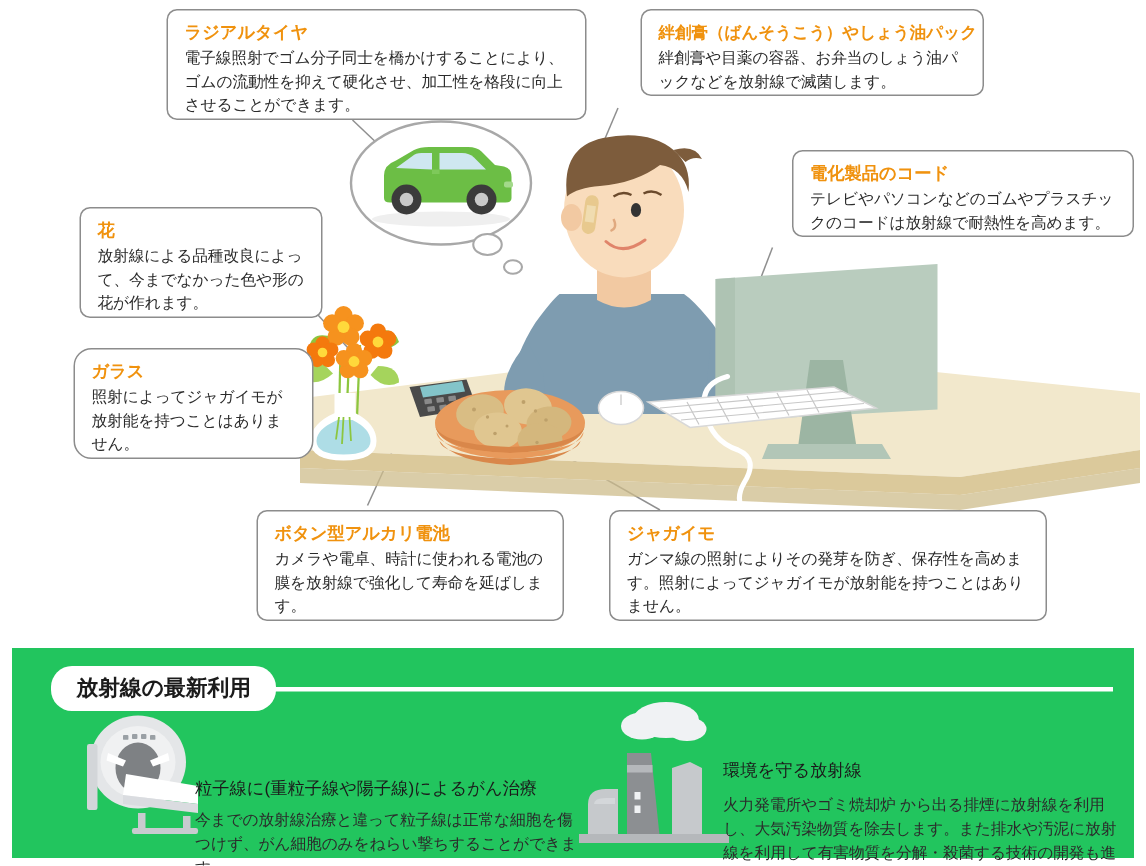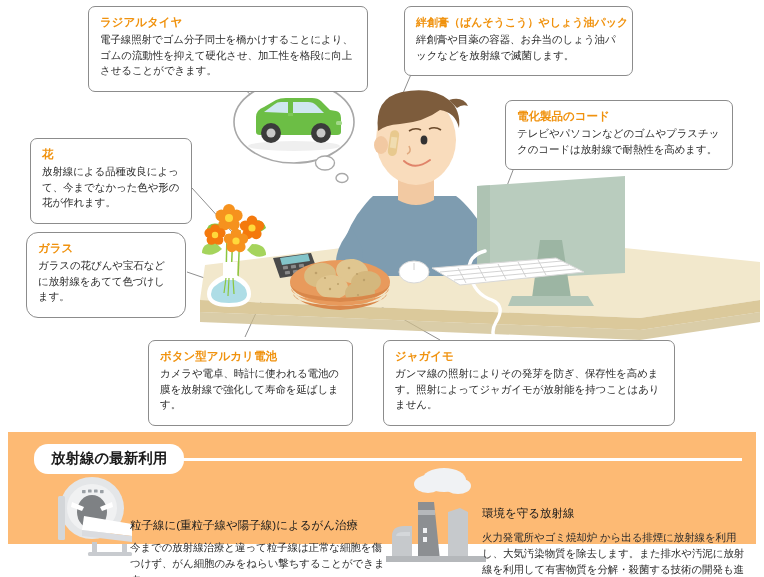--- a/index.html
+++ b/index.html
@@ -10,43 +10,44 @@
     overflow: hidden;
   }
   #root { position: relative; width: 764px; height: 577px; }
 
   
   .callout {
     position: absolute;
     background: #ffffff;
     border: 1px solid #8c8c8c;
     border-radius: 7px;
-    padding: 7px 10px 12px 11px;
+    padding: 7px 10px 0 11px;
     z-index: 20;
+    margin-left: 23px;
   }
   .callout .c-title {
     color: #f0920e;
     font-weight: bold;
     font-size: 11.5px;
     line-height: 16px;
     margin-bottom: 2px;
     white-space: nowrap;
   }
   .callout .c-body {
     color: #2b2b2b;
     font-size: 10.5px;
     line-height: 15.5px;
     letter-spacing: -0.1px;
   }
 
   
   #bottom-panel {
     position: absolute; left: 8px; top: 432px;
-    width: 748px; height: 112px;
-    background: #fdba74;
+    width: 748px; height: 140px;
+    background: #22c55e;
   }
   #panel-title-pill {
     position: absolute; left: 26px; top: 12px;
     background: #ffffff; border-radius: 14px;
     padding: 5px 17px 6px 17px;
     font-size: 14.5px; font-weight: bold; color: #1b1b1b;
     z-index: 3; white-space: nowrap;
   }
   #panel-rule {
     position: absolute; left: 150px; top: 26px; right: 14px;
@@ -280,21 +281,21 @@
     <div class="c-body">テレビやパソコンなどのゴムやプラスチックのコードは放射線で耐熱性を高めます。</div>
   </div>
 
   <div class="callout" style="left:30px; top:138px; width:162px;">
     <div class="c-title">花</div>
     <div class="c-body">放射線による品種改良によって、今までなかった色や形の花が作れます。</div>
   </div>
 
   <div class="callout" style="left:26px; top:232px; width:160px;border-radius:12px;">
     <div class="c-title">ガラス</div>
-    <div class="c-body">ガラスの花びんや宝石などに放射線をあてて色づけします。</div>
+    <div class="c-body">照射によってジャガイモが放射能を持つことはありません。</div>
   </div>
 
   <div class="callout" style="left:148px; top:340px; width:205px;">
     <div class="c-title">ボタン型アルカリ電池</div>
     <div class="c-body">カメラや電卓、時計に使われる電池の膜を放射線で強化して寿命を延ばします。</div>
   </div>
 
   <div class="callout" style="left:383px; top:340px; width:292px;">
     <div class="c-title">ジャガイモ</div>
     <div class="c-body">ガンマ線の照射によりその発芽を防ぎ、保存性を高めます。照射によってジャガイモが放射能を持つことはありません。</div>

